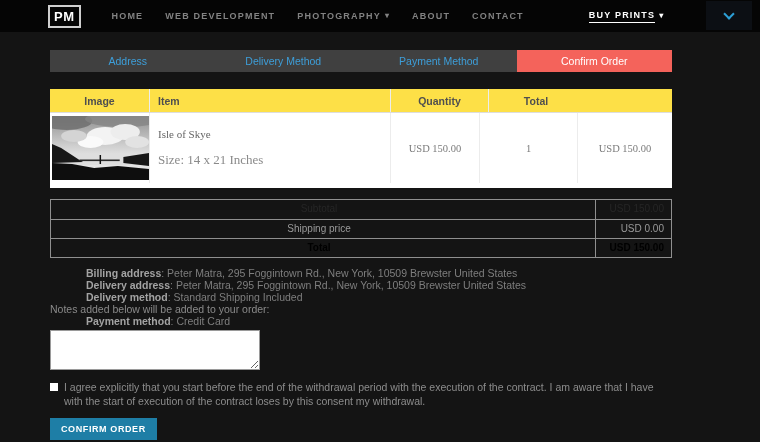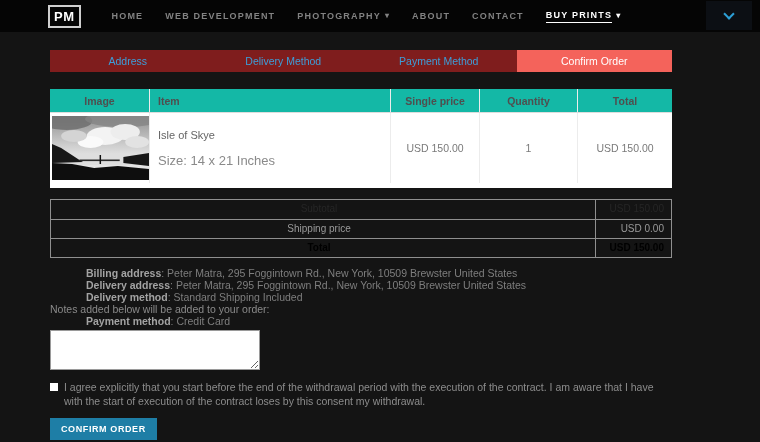--- a/index.html
+++ b/index.html
@@ -8,52 +8,52 @@
 
   
   .navbar { position:relative; height:32px; background:#050505; display:flex; align-items:center; }
   .logo { margin-left:48px; border:2px solid #cfcfcf; color:#fff; font-weight:bold;
           font-size:13px; padding:2px 4px; letter-spacing:0.5px; cursor:pointer; }
   .navlinks { display:flex; align-items:center; margin-left:20px; }
   .navlink { color:#828282; font-size:9px; font-weight:bold; letter-spacing:1.2px;
              text-transform:uppercase; padding:6px 11px; cursor:pointer; text-decoration:none;
              display:inline-flex; align-items:center; gap:4px; }
   .navlink.active { color:#ffffff; }
-  .navlink.active .lbl { border-bottom:1px solid #fff; padding-bottom:2px; }
+  .navlink.active .lbl { border-bottom:1px solid #fff; padding-bottom:2px;margin-left:43px; }
   .caret-glyph { font-size:8px; line-height:1; }
   .collapse-btn { position:absolute; right:8px; top:1px; width:46px; height:29px;
                   background:#0c0f14; border:none; cursor:pointer; display:flex;
                   align-items:center; justify-content:center; }
   .chev { width:8px; height:8px; border-right:2px solid #2d9fd6; border-bottom:2px solid #2d9fd6;
           transform:rotate(45deg); margin-top:-4px; }
 
   
   .content { width:622px; margin-left:50px; }
 
   
   .steps { display:flex; margin-top:18px; }
-  .step { flex:1; height:22px; background:#7f1d1d; color:#3d9ed9; font-size:10.5px;
+  .step { flex:1; height:22px; background:#404040; color:#3d9ed9; font-size:10.5px;
           display:flex; align-items:center; justify-content:center; cursor:pointer; }
   .step.active { background:#f4635b; color:#ffffff; }
 
   
   .cart { background:#fff; margin-top:17px; padding-bottom:5px; }
-  .cart-head { display:flex; background:#14b8a6; border-bottom:1px solid #ddd; height:24px; }
+  .cart-head { display:flex; background:#fde047; border-bottom:1px solid #ddd; height:24px; }
   .cart-head .cell { font-size:10.5px; font-weight:bold; color:#4f4f4f;
                      display:flex; align-items:center; justify-content:center; }
   .cart-row { display:flex; }
   .cell { border-right:1px solid #ececec; }
   .cell:last-child { border-right:none; }
   .c-image { width:100px; }
   .c-item  { width:241px; justify-content:flex-start !important; padding-left:8px; }
   .c-price { width:89px; }
   .c-qty   { width:98px; }
   .c-total { width:94px; }
   .cart-row .cell { display:flex; align-items:center; justify-content:center;
-                    font-size:10.5px; color:#7a7a7a; min-height:70px; }
+                    font-size:10.5px; color:#7a7a7a; min-height:70px;font-family:Liberation Serif, serif; }
   .cart-row .c-image { padding:3px 0 3px 2px; justify-content:flex-start; }
   .photo { width:106px; height:64px; display:block; }
   .item-txt { display:flex; flex-direction:column; gap:12px; }
   .item-name { font-size:11px; color:#666; }
   .item-size { font-size:13px; color:#8a8a8a; }
 
   
   .summary { margin-top:11px; border:1px solid #8f8f8f; }
   .srow { display:flex; height:19px; border-top:1px solid #8f8f8f; }
   .srow:first-child { border-top:none; }
@@ -124,21 +124,20 @@
       <div class="step">Address</div>
       <div class="step">Delivery Method</div>
       <div class="step">Payment Method</div>
       <div class="step active">Confirm Order</div>
     </div>
 
     <div class="cart">
       <div class="cart-head">
         <div class="cell c-image">Image</div>
         <div class="cell c-item">Item</div>
-        <div class="cell c-price">Single price</div>
         <div class="cell c-qty">Quantity</div>
         <div class="cell c-total">Total</div>
       </div>
       <div class="cart-row">
         <div class="cell c-image">
           <svg class="photo" viewBox="0 0 106 64" preserveAspectRatio="none">
             <defs>
               <linearGradient id="sky" x1="0" y1="0" x2="0" y2="1">
                 <stop offset="0" stop-color="#8f8f8f"></stop>
                 <stop offset="0.45" stop-color="#cdcdcd"></stop>

